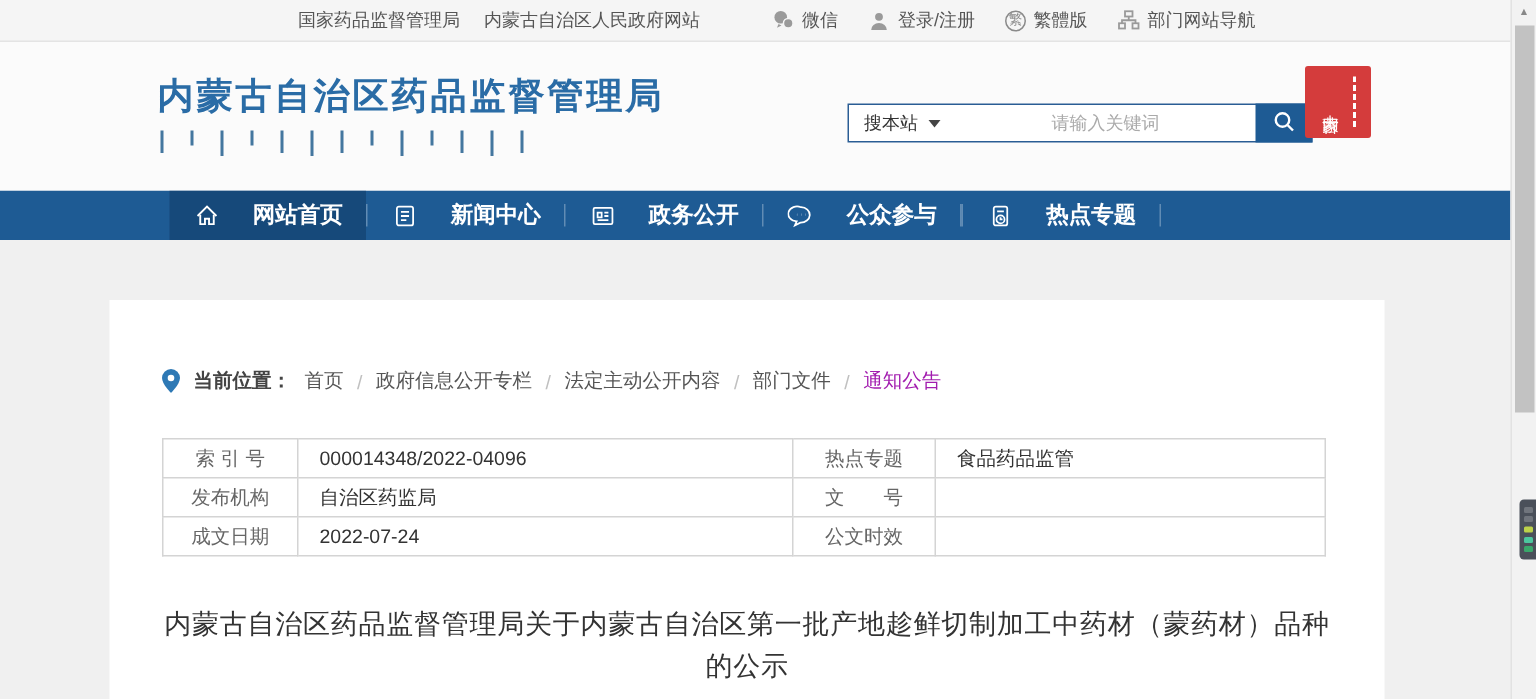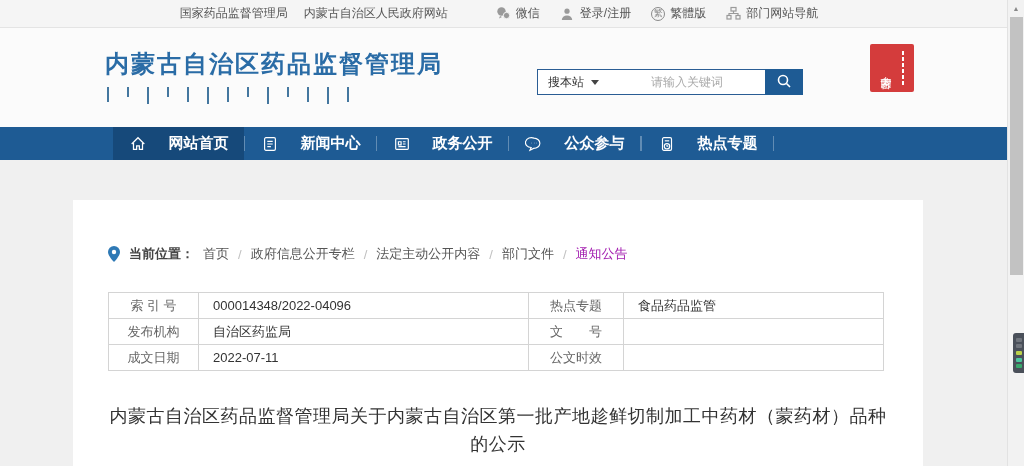--- a/index.html
+++ b/index.html
@@ -6,22 +6,22 @@
   body {
     width: 1024px; height: 466px;
     font-family: "Liberation Sans", "DejaVu Sans", sans-serif;
     background: #f0f0f0; overflow: hidden; position: relative;
   }
   .viewport { position: absolute; left: 0; top: 0; width: 1007px; height: 466px; }
 
   
   .topbar { height: 28px; background: #f5f5f5; border-bottom: 1px solid #e4e4e4; }
   .topbar-inner {
-    margin-left: 105px; width: 788px; height: 100%;
-    display: flex; justify-content: center; align-items: center;
+    margin-left: 49px; width: 788px; height: 100%;
+    display: flex; justify-content: flex-end; align-items: center;
     font-size: 12px; color: #555; gap: 48px;
   }
   .topbar-left { display: flex; gap: 16px; }
   .topbar-link { cursor: pointer; white-space: nowrap; }
   .topbar-right { display: flex; gap: 20px; align-items: center; }
   .topbar-item { display: flex; align-items: center; gap: 5px; cursor: pointer; white-space: nowrap; }
   .ticon { width: 15px; height: 15px; display: inline-flex; align-items: center; justify-content: center; }
   .circ-char {
     width: 14px; height: 14px; border: 1px solid #8a8a8a; border-radius: 50%;
     font-size: 9px; color: #8a8a8a; display: inline-flex; align-items: center; justify-content: center;
@@ -31,21 +31,21 @@
   .header { height: 99px; background: #fbfbfb; position: relative; }
   .header-inner { margin-left: 105px; width: 812px; height: 100%; position: relative; }
   .logo-block { position: absolute; left: 0; top: 20px; }
   .logo-title { font-size: 24px; font-weight: bold; color: #2a6ca6; letter-spacing: 2px; white-space: nowrap; text-align: center; }
   .mongolian { margin-top: 7px; margin-left: 2px; height: 18px; display: flex; gap: 18px; align-items: flex-start; }
   .mongolian i { display: block; width: 2px; background: #44779f; }
   .mongolian i:nth-child(odd)  { height: 15px; }
   .mongolian i:nth-child(even) { height: 10px; }
   .mongolian i:nth-child(3n)   { height: 17px; }
 
-  .search-area { position: absolute; left: 432px; top: 41px; width: 266px; height: 26px;
+  .search-area { position: absolute; left: 460px; top: 41px; width: 310px; height: 26px;
     border: 1px solid #2a5d94; background: #fff; display: flex; align-items: center; }
   .search-scope { display: flex; align-items: center; gap: 7px; padding: 0 10px; font-size: 12px; color: #333; cursor: pointer; }
   .caret-down { width: 0; height: 0; border-left: 4px solid transparent; border-right: 4px solid transparent; border-top: 5px solid #444; }
   .search-input { flex: 1; border: none; outline: none; background: transparent; font-size: 12px; color: #000000;
     font-family: "Liberation Sans", sans-serif; text-align: center; }
   .search-input::placeholder { color: #aaa; }
   .search-btn { width: 38px; height: 26px; margin: -1px -1px -1px 0; background: #1e5b94; border: none; cursor: pointer;
     display: flex; align-items: center; justify-content: center; }
 
   .seal { position: absolute; left: 765px; top: 16px; width: 44px; height: 48px; background: #d43c3c;
@@ -267,21 +267,21 @@
         <td class="c4">食品药品监管</td>
       </tr>
       <tr>
         <th class="c1">发布机构</th>
         <td class="c2">自治区药监局</td>
         <th class="c3">文　　号</th>
         <td class="c4"></td>
       </tr>
       <tr>
         <th class="c1">成文日期</th>
-        <td class="c2">2022-07-11</td>
+        <td class="c2">2022-07-24</td>
         <th class="c3">公文时效</th>
         <td class="c4"></td>
       </tr>
     </tbody>
       </table>
 
     <h1 class="doc-title">内蒙古自治区药品监督管理局关于内蒙古自治区第一批产地趁鲜切制加工中药材（蒙药材）品种的公示</h1>
   </div>
 
 </div>

